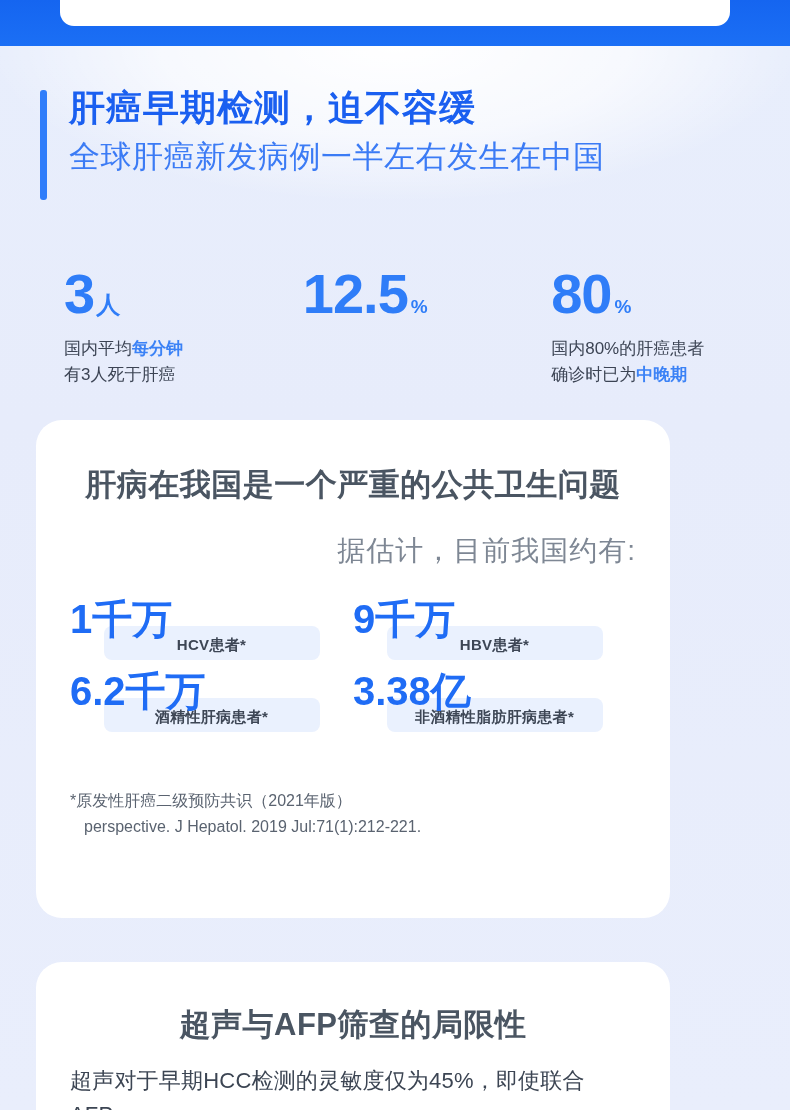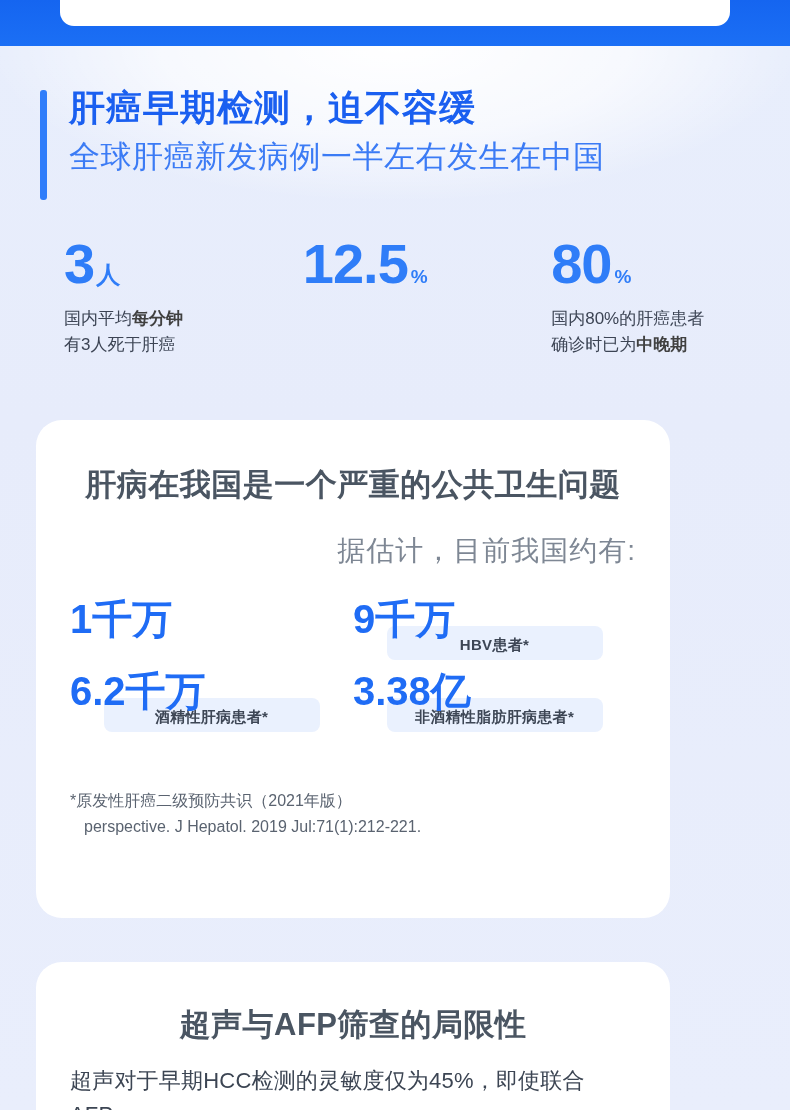--- a/index.html
+++ b/index.html
@@ -85,21 +85,21 @@
     color: #3b7bf5;
     letter-spacing: 0.5px;
     line-height: 1.35;
     margin: 6px 0 0 0;
     font-weight: 400;
   }
 
   
   .stats {
     position: absolute;
-    top: 236px;
+    top: 266px;
     left: 0;
     width: 790px;
     display: flex;
     padding-left: 64px;
     box-sizing: border-box;
   }
   .stat {
     width: 250px;
   }
   .stat:nth-child(2) { width: 260px; }
@@ -122,21 +122,21 @@
     font-size: 19px;
     font-weight: bold;
     margin-left: 3px;
   }
   .stat-desc {
     margin-top: 14px;
     font-size: 17px;
     color: #3c4454;
     line-height: 1.5;
   }
-  .stat-desc b { font-weight: bold; color: #404040; font-family: Liberation Serif, serif; }
+  .stat-desc b { font-weight: bold; color: #3b82f6; font-family: Liberation Serif, serif; }
 
   
   .card {
     position: absolute;
     left: 36px;
     width: 634px;
     background: #ffffff;
     border-radius: 26px;
     box-sizing: border-box;
   }
@@ -280,20 +280,23 @@
 
 </div>
 
 <div class="card" id="card-burden">
   <h2 class="card-title">肝病在我国是一个严重的公共卫生问题</h2>
   <p class="card-subtitle">据估计，目前我国约有:</p>
 
   <div class="fig-grid">
     <div class="fig">
       <div class="fig-num">1千万</div>
+      <div class="fig-pill">
+        <span class="fig-label">HCV患者*</span>
+      </div>
     </div>
     <div class="fig">
       <div class="fig-num">9千万</div>
       <div class="fig-pill">
         <span class="fig-label">HBV患者*</span>
       </div>
     </div>
     <div class="fig">
       <div class="fig-num">6.2千万</div>
       <div class="fig-pill">

